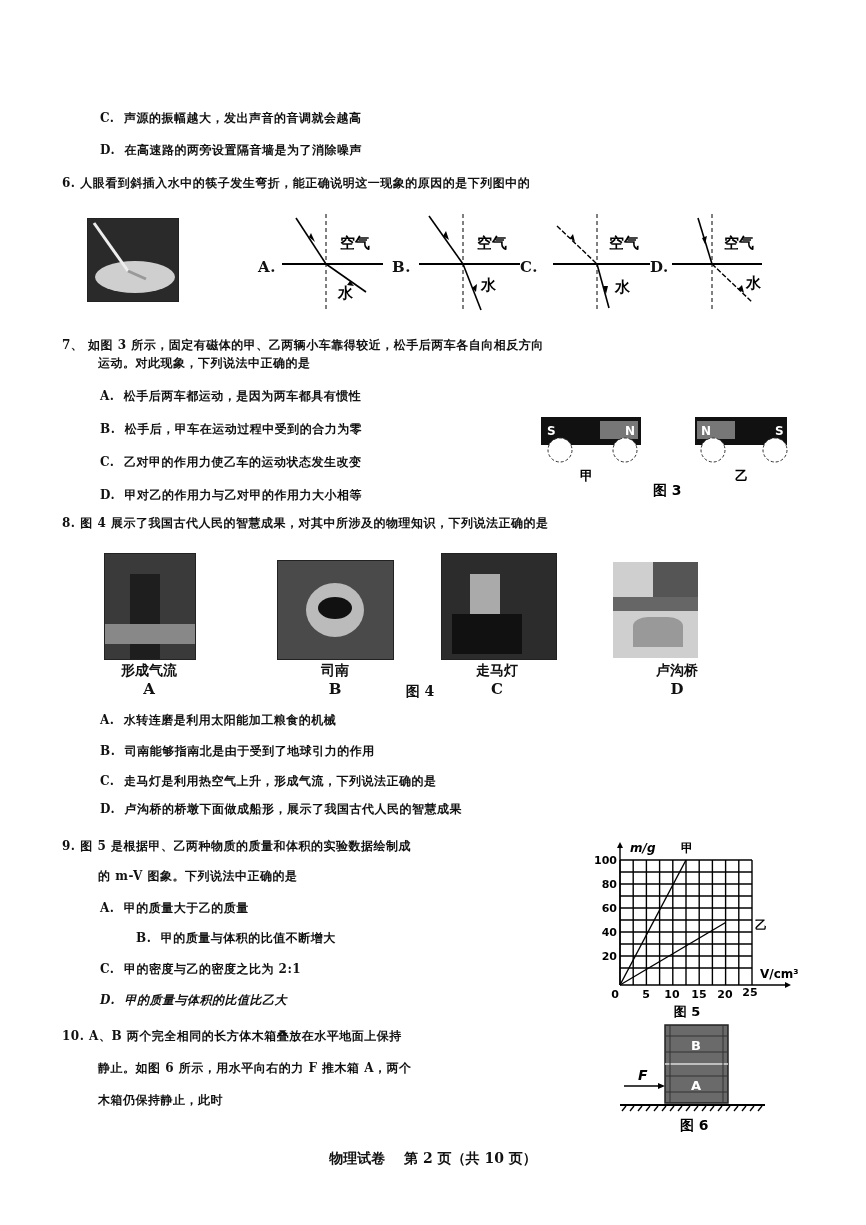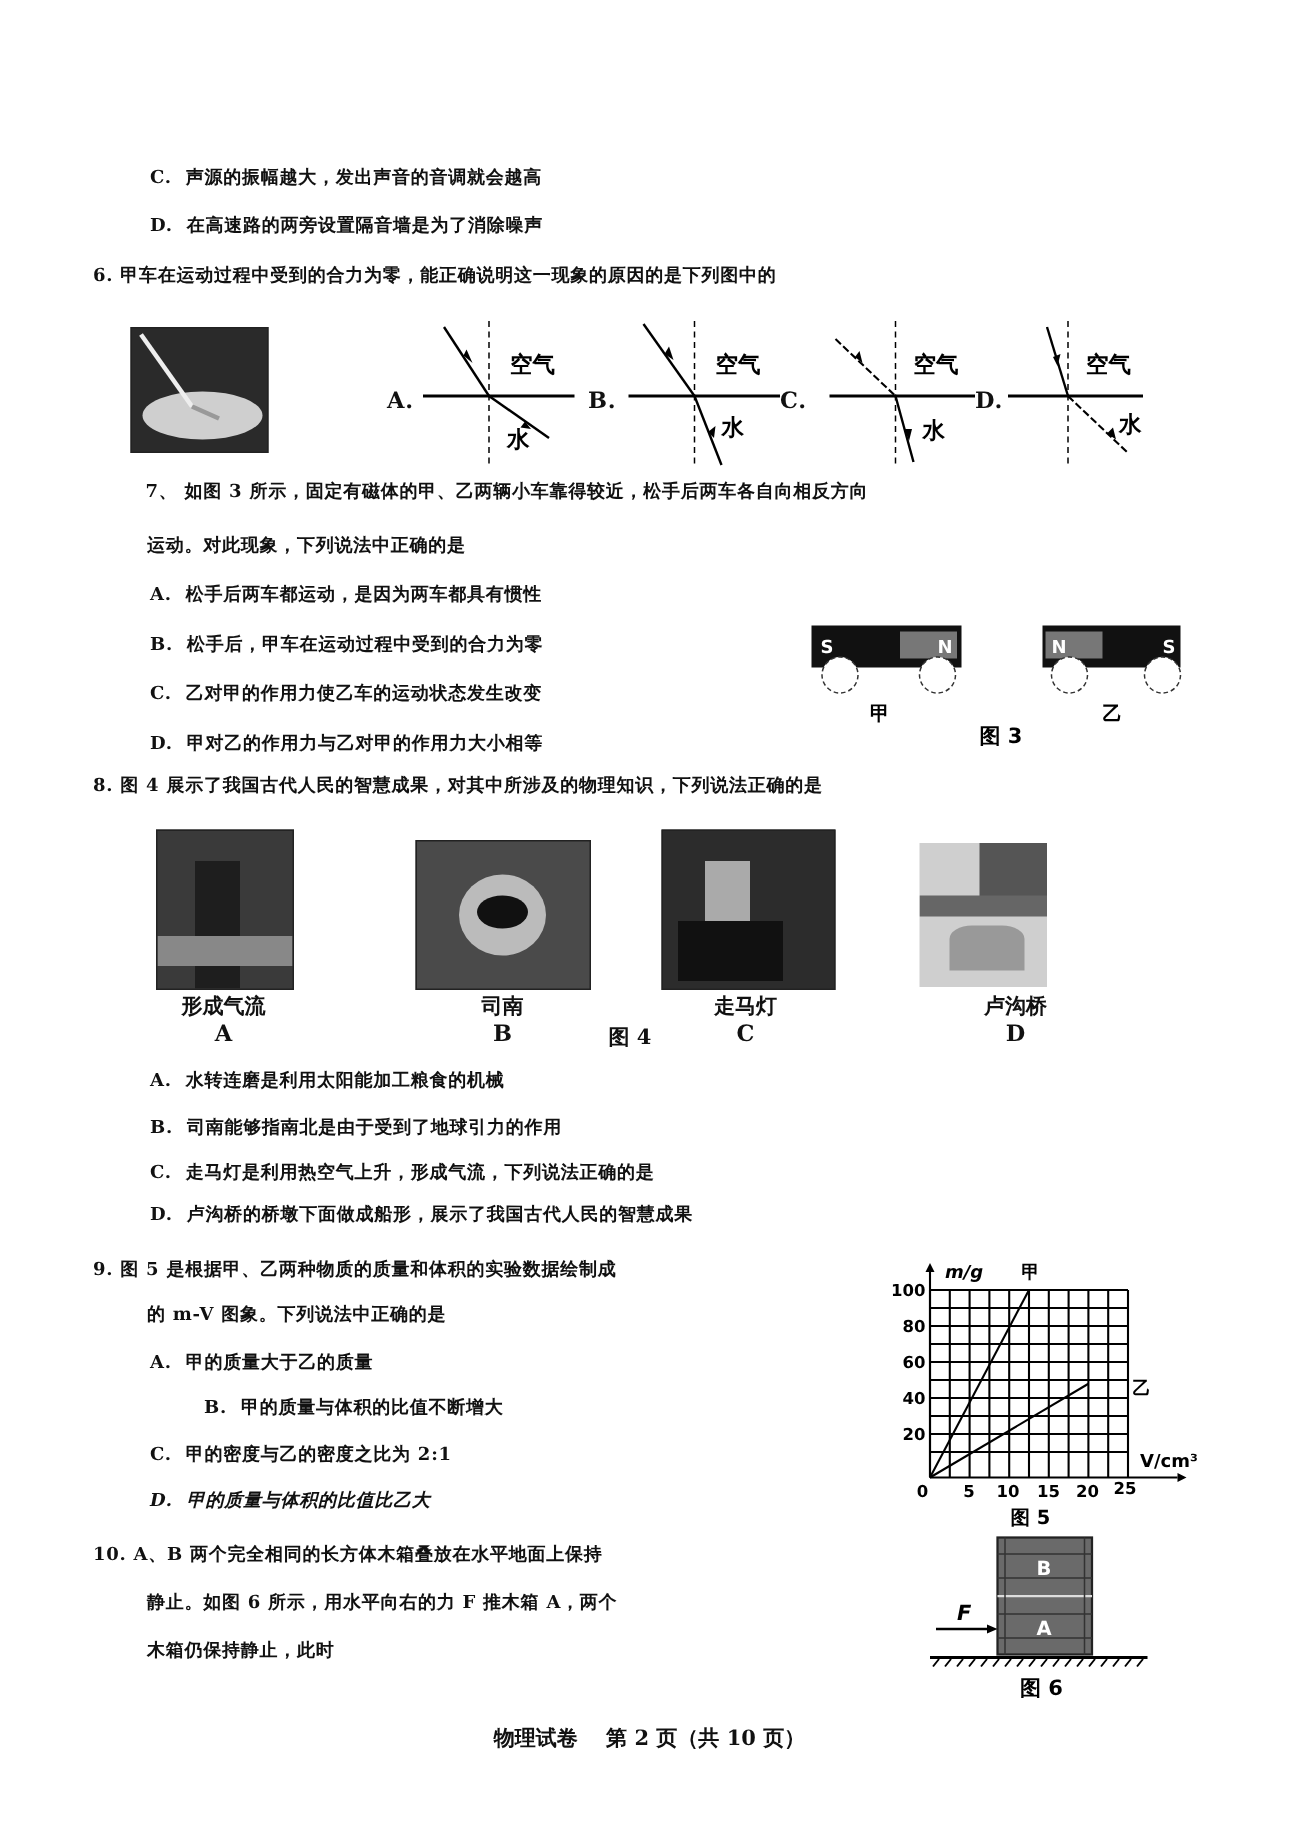--- a/index.html
+++ b/index.html
@@ -25,21 +25,21 @@
   <span>C.</span>&nbsp;
   <span>声源的振幅越大，发出声音的音调就会越高</span>
 </div>
 <div class="line opt" style="top:142px;">
   <span>D.</span>&nbsp;
   <span>在高速路的两旁设置隔音墙是为了消除噪声</span>
 </div>
 
 <div class="line qnum" style="top:175px;">
   <span>6.</span>
-  <span>甲车在运动过程中受到的合力为零，能正确说明这一现象的原因的是下列图中的</span>
+  <span>人眼看到斜插入水中的筷子发生弯折，能正确说明这一现象的原因的是下列图中的</span>
 </div>
 <div class="photo" style="left:87px; top:218px; width:90px; height:82px; background:#2a2a2a;">
   <svg width="90" height="82">
     <ellipse cx="47" cy="58" rx="40" ry="16" fill="#cfcfcf"></ellipse>
     <line x1="6" y1="4" x2="40" y2="52" stroke="#eee" stroke-width="3"></line>
     <line x1="40" y1="52" x2="58" y2="60" stroke="#999" stroke-width="3"></line>
   </svg>
 </div>
 
 <div class="line" style="left:258px; top:258px; font-size:15px;">A.</div>
@@ -83,21 +83,21 @@
   <line x1="40" y1="2" x2="40" y2="98" stroke="#000" stroke-dasharray="4,3"></line>
   <line x1="0" y1="52" x2="90" y2="52" stroke="#000" stroke-width="2"></line>
   <line x1="26" y1="6" x2="40" y2="52" stroke="#000" stroke-width="1.6"></line>
   <line x1="40" y1="52" x2="80" y2="90" stroke="#000" stroke-width="1.4" stroke-dasharray="5,2"></line>
   <polygon points="30,26 35,24 33,32" fill="#000"></polygon>
   <polygon points="66,77 70,73 72,81" fill="#000"></polygon>
   <text x="52" y="36" font-size="15" font-weight="bold">空气</text>
   <text x="74" y="76" font-size="15" font-weight="bold">水</text>
 </svg>
 
-<div class="line qnum" style="top:319px;margin-left:35px;">
+<div class="line qnum" style="top:337px;">
   <span>7、</span>
   <span>如图 3 所示，固定有磁体的甲、乙两辆小车靠得较近，松手后两车各自向相反方向</span>
 </div>
 <div class="line indent" style="top:355px;">运动。对此现象，下列说法中正确的是</div>
 <div class="line opt" style="top:388px;">
   <span>A.</span>&nbsp;
   <span>松手后两车都运动，是因为两车都具有惯性</span>
 </div>
 <div class="line opt" style="top:421px;">
   <span>B.</span>&nbsp;

